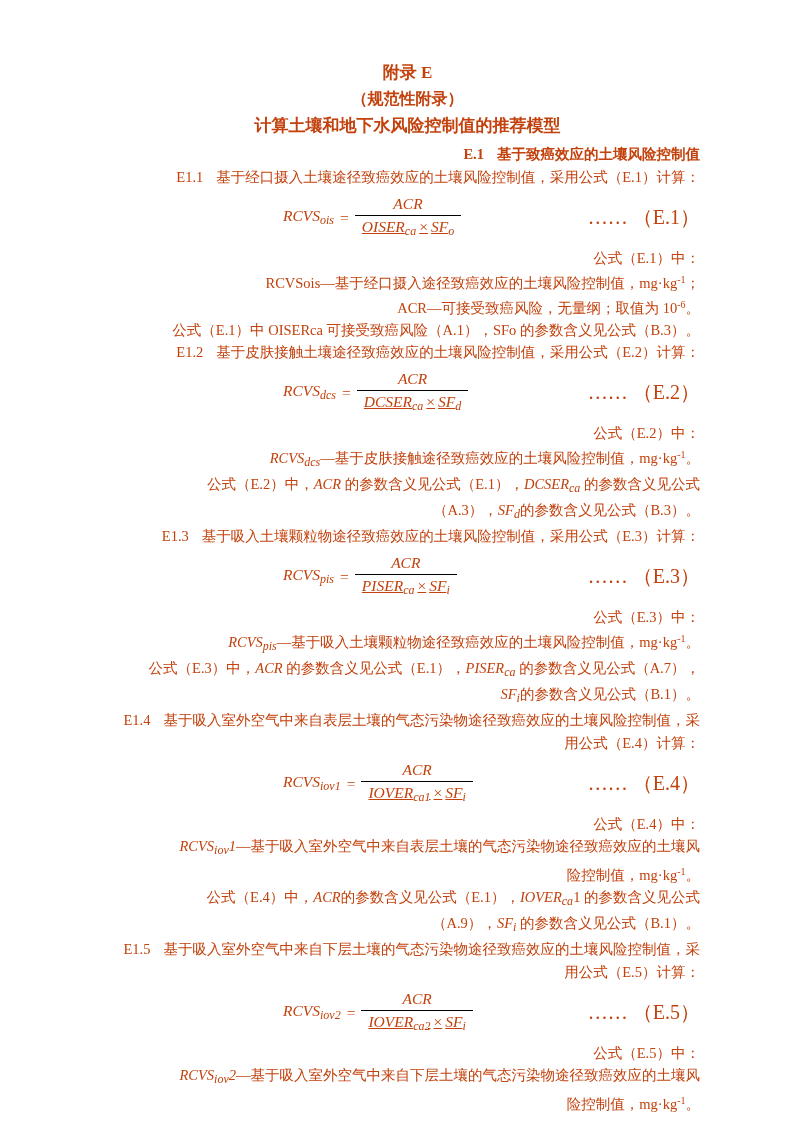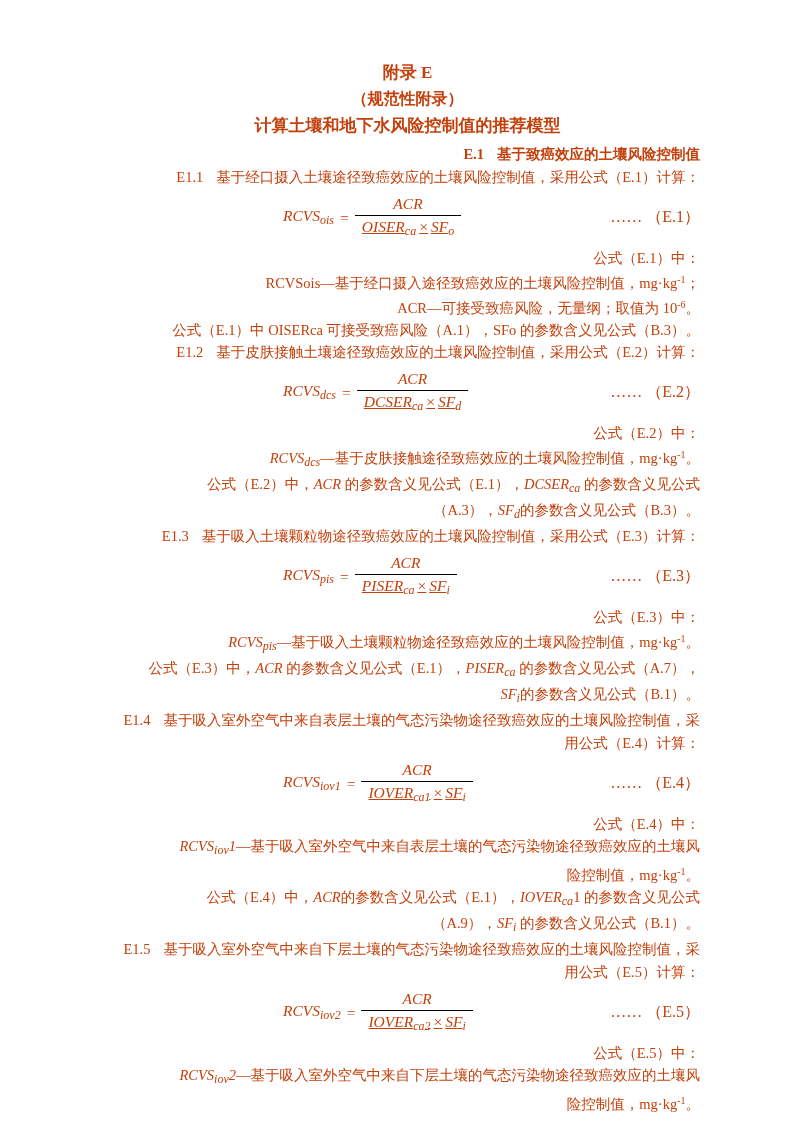--- a/index.html
+++ b/index.html
@@ -21,21 +21,21 @@
   .clause-label{display:inline-block;margin-right:13px;}
   .p-ind{text-indent:2em;font-family:Liberation Serif, serif;}
   .term{display:inline-block;min-width:84px;text-indent:0;}
   .formula-row{display:flex;align-items:center;margin:5px 0 6px 0;}
   .f-ind{width:168px;flex:0 0 auto;}
   .formula{display:inline-flex;align-items:center;font-size:15.5px;}
   .f-eq{margin:0 6px;}
   .frac{display:inline-flex;flex-direction:column;text-align:center;}
   .num{display:block;line-height:20px;padding:0 7px 1px 7px;border-bottom:1px solid #000;text-align:center;}
   .den{display:block;line-height:20px;padding:1px 7px 0 7px;text-align:center;text-decoration:underline;}
-  .f-label{margin-left:auto;font-size:16px;}
+  .f-label{margin-left:auto;font-size:20px;}
   .it{font-style:italic;}
   .up{font-style:normal;padding:0 3px;}
   .sub{font-size:12px;vertical-align:-3px;font-style:italic;}
   .sup{font-size:10px;vertical-align:5px;}
   .pageno{position:absolute;bottom:49px;left:0;right:0;text-align:center;font-size:14px;}
 </style>
 </head>
 <body>
 
 <div class="page">

